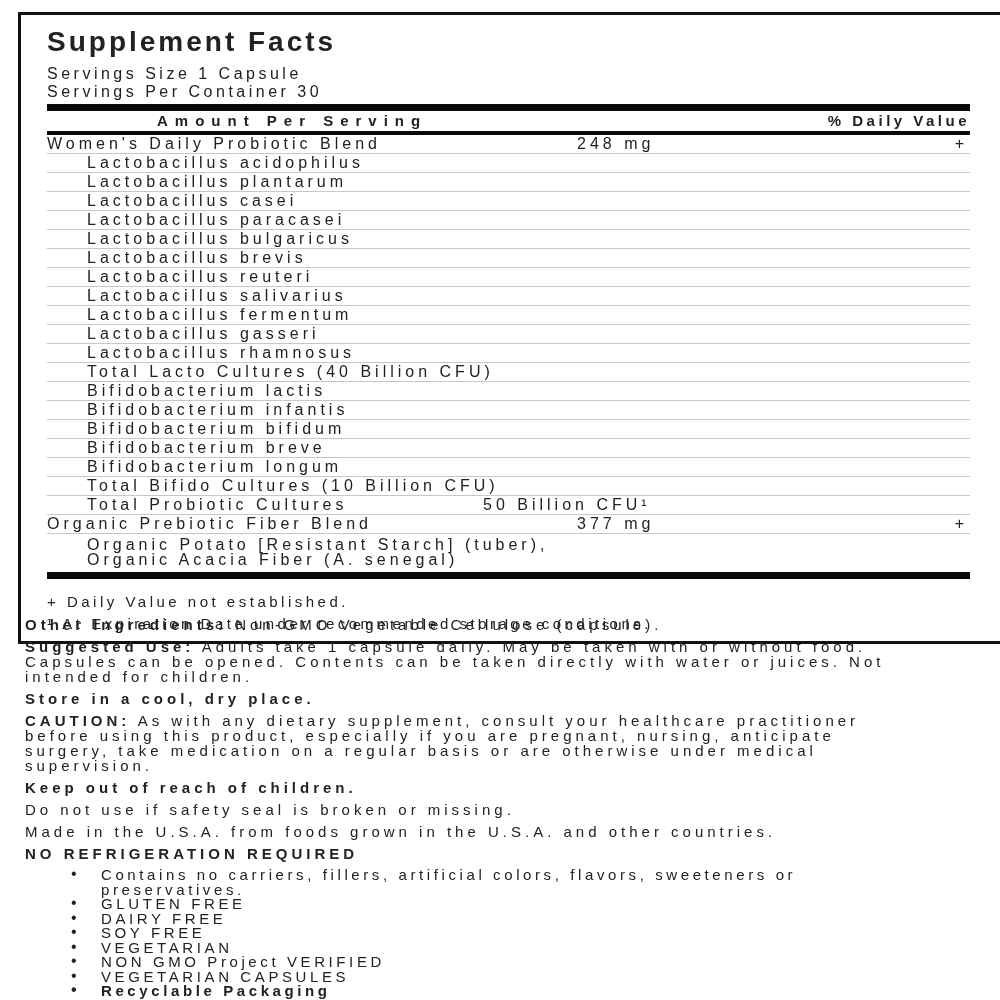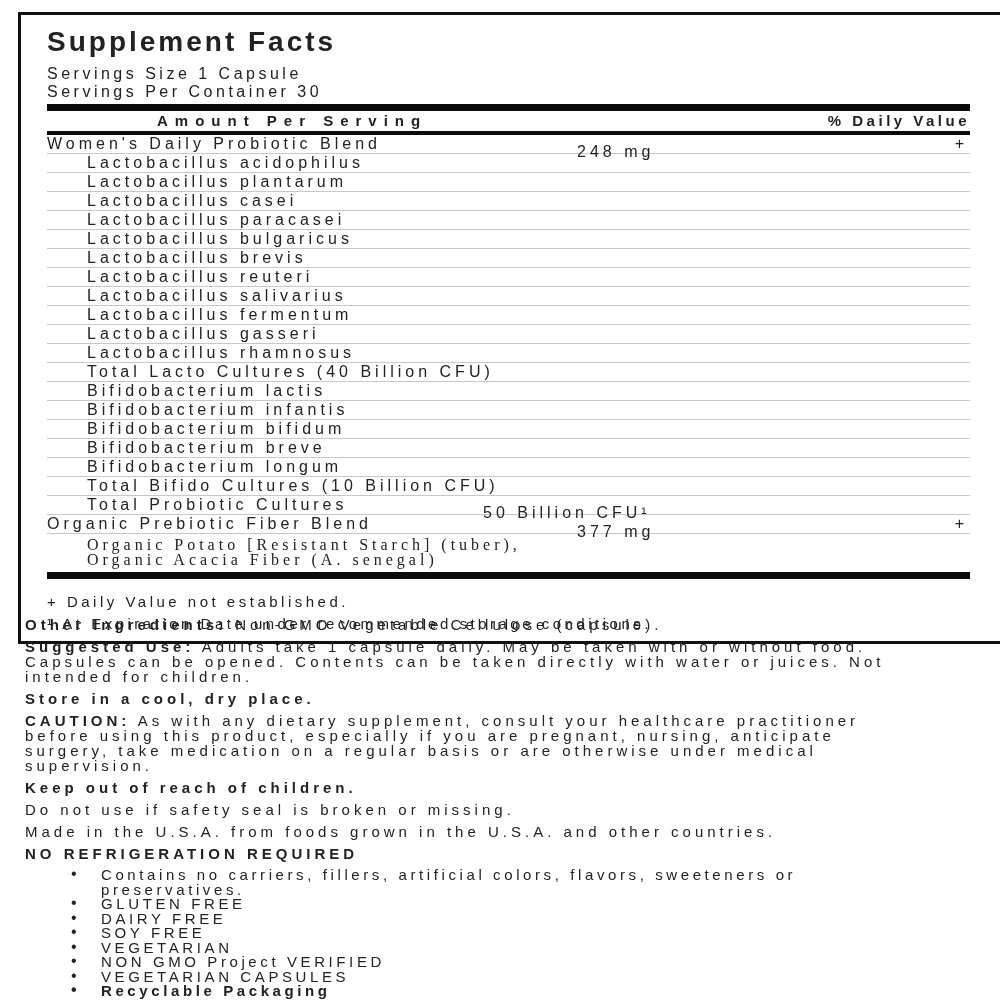--- a/index.html
+++ b/index.html
@@ -21,25 +21,25 @@
     display:flex;align-items:center;font-weight:bold;font-size:15px;
     padding:1px 0 2px;border-bottom:4px solid #0a0a0a;
   }
   .hdr .ha{margin-left:110px;letter-spacing:7px;}
   .hdr .hd{margin-left:auto;letter-spacing:3.5px;}
   .frow{
     position:relative;font-size:16px;line-height:18px;letter-spacing:4px;
     border-bottom:1px solid #c8c8c8;white-space:nowrap;
   }
   .frow.ind .fname{padding-left:40px;display:inline-block;}
-  .famount{position:absolute;left:530px;top:8px;}
+  .famount{position:absolute;left:530px;top:0;}
   .famount.mid{left:436px;}
   .fdv{position:absolute;right:2px;top:0;}
   .frow.multi{line-height:15px;padding:3px 0 5px;}
-  .frow.nosep{border-bottom:none;font-family:Liberation Serif, serif;}
+  .frow.nosep{border-bottom:none;}
   .bar2{height:7px;background:#0a0a0a;}
   .fnote{font-size:15px;letter-spacing:3.5px;line-height:16px;margin-top:15px;}
   .fnote:last-child{margin-top:6px;}
   
   .info{position:absolute;left:25px;top:611px;width:874px;}
   .p{font-size:15px;line-height:15px;letter-spacing:4px;margin:6px 0 7px;}
   .p .lead{font-weight:bold;}
   .p.boldline{font-weight:bold;}
   ul.bullets{list-style:none;margin:3px 0 0;padding:0 0 0 44px;width:808px;}
   ul.bullets li{

